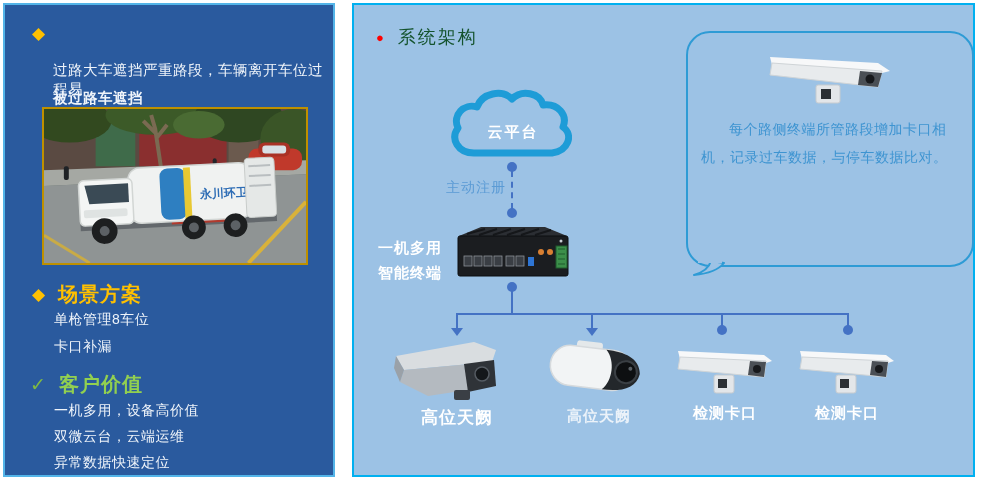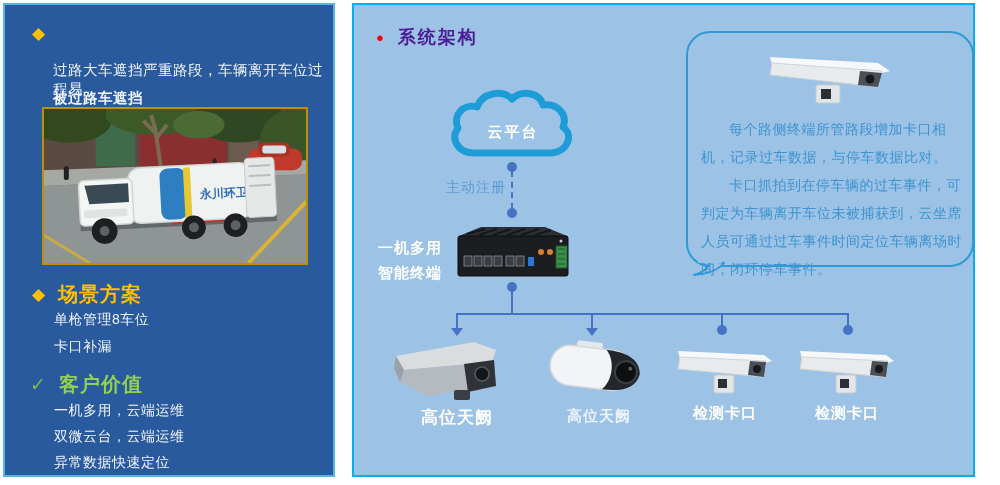--- a/index.html
+++ b/index.html
@@ -19,21 +19,21 @@
   .list-item { position:absolute; color:#EFF4FA; font-size:14px; letter-spacing:0.5px; }
   .photo-frame { position:absolute; left:37px; top:102px; width:266px; height:158px;
     border:2px solid #BE9000; background:#6f7a74; }
   .photo-frame svg { display:block; width:100%; height:100%; }
 
   
   .right-panel { position:absolute; left:352px; top:3px; width:623px; height:474px;
     background:#9CC2E5; border:2px solid #00B0F0; }
   .rp-header { position:absolute; left:22px; top:20px; display:flex; align-items:center; gap:14px; }
   .rp-header .glyph { color:#FF0000; font-size:13px; line-height:1; }
-  .rp-header .txt { color:#4c1d95; font-size:18px; font-weight:700; letter-spacing:2px; }
+  .rp-header .txt { color:#14532d; font-size:18px; font-weight:400; letter-spacing:2px; }
 
   .cloud-wrap { position:absolute; left:92px; top:82px; width:126px; height:84px; }
   .cloud-wrap svg { display:block; width:100%; height:100%; }
   .cloud-label { position:absolute; left:4px; top:36px; width:126px; text-align:center;
     color:#ffffff; font-size:15px; font-weight:700; letter-spacing:2px; }
 
   .dot { position:absolute; width:10px; height:10px; border-radius:50%; background:#4472C4; }
   .dash-v { position:absolute; border-left:2px dashed #4472C4; width:0; }
   .line-v { position:absolute; width:2px; background:#4472C4; }
   .line-h { position:absolute; height:2px; background:#4472C4; }
@@ -134,21 +134,21 @@
       <span class="glyph">◆</span>
       <span>场景方案</span>
     </div>
     <div class="list-item" style="left:49px; top:306px;">单枪管理8车位</div>
     <div class="list-item" style="left:49px; top:333px;">卡口补漏</div>
 
     <div class="sec-header hdr-green" style="left:25px; top:366px;">
       <span class="glyph">✓</span>
       <span>客户价值</span>
     </div>
-    <div class="list-item" style="left:49px; top:397px;">一机多用，云端运维</div>
+    <div class="list-item" style="left:49px; top:397px;">一机多用，设备高价值</div>
     <div class="list-item" style="left:49px; top:449px;">异常数据快速定位</div>
     <div class="list-item" style="left:49px; top:423px;">双微云台，云端运维</div>
   </aside>
 
   <section class="right-panel">
 
     <div class="rp-header">
       <span class="glyph">●</span>
       <span class="txt">系统架构</span>
     </div>
@@ -262,18 +262,17 @@
           <polygon points="4,10 112,16 124,24 116,26 6,18" fill="#f7f8f9"></polygon>
           <polygon points="6,16 116,24 112,40 4,28" fill="#e8ebed" stroke="#cfd4d7" stroke-width="1"></polygon>
           <polygon points="94,24 116,26 112,40 92,38" fill="#4a4f55"></polygon>
           <circle cx="104" cy="32" r="4.5" fill="#17191c"></circle>
           <rect x="50" y="38" width="24" height="18" rx="2" fill="#e3e6e9" stroke="#c6cbcf" stroke-width="1"></rect>
           <rect x="55" y="42" width="10" height="10" fill="#2c3034"></rect>
         </svg>
       </div>
       <div class="callout-text">
         <p>每个路侧终端所管路段增加卡口相机，记录过车数据，与停车数据比对。</p>
-        <p>卡口抓拍到在停车辆的过车事件，可判定为车辆离开车位未被捕获到，云坐席人员可通过过车事件时间定位车辆离场时间，闭环停车事件。</p>
       </div>
     </div>
 
   </section>
 </div>
 
 </body></html>

